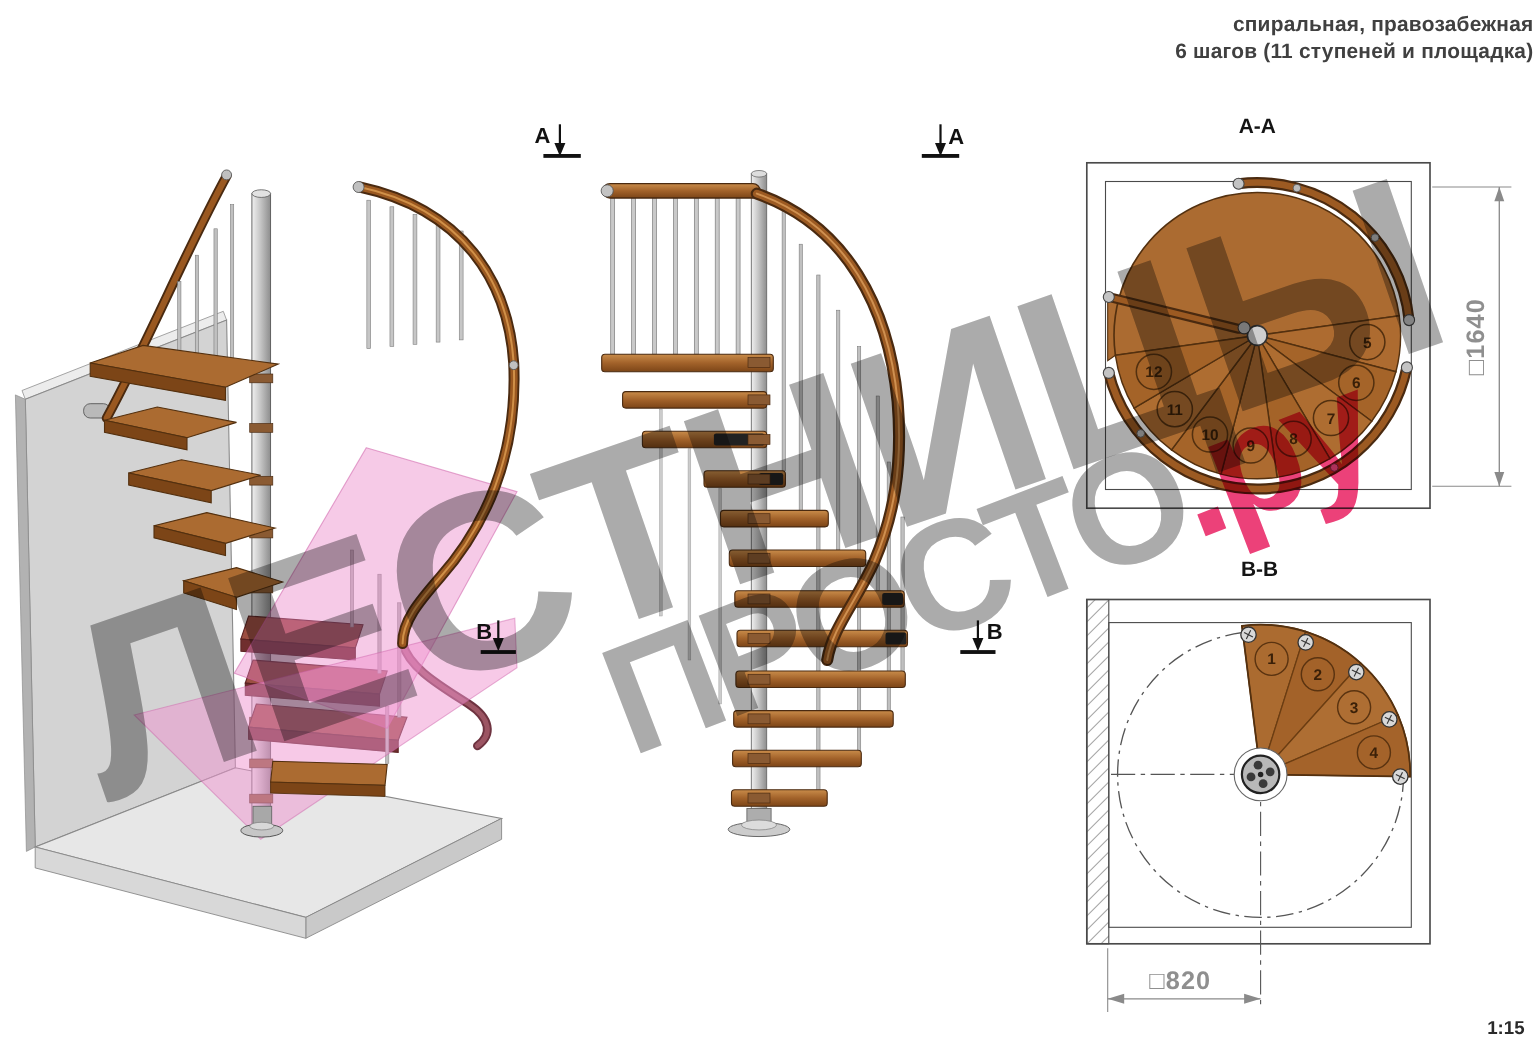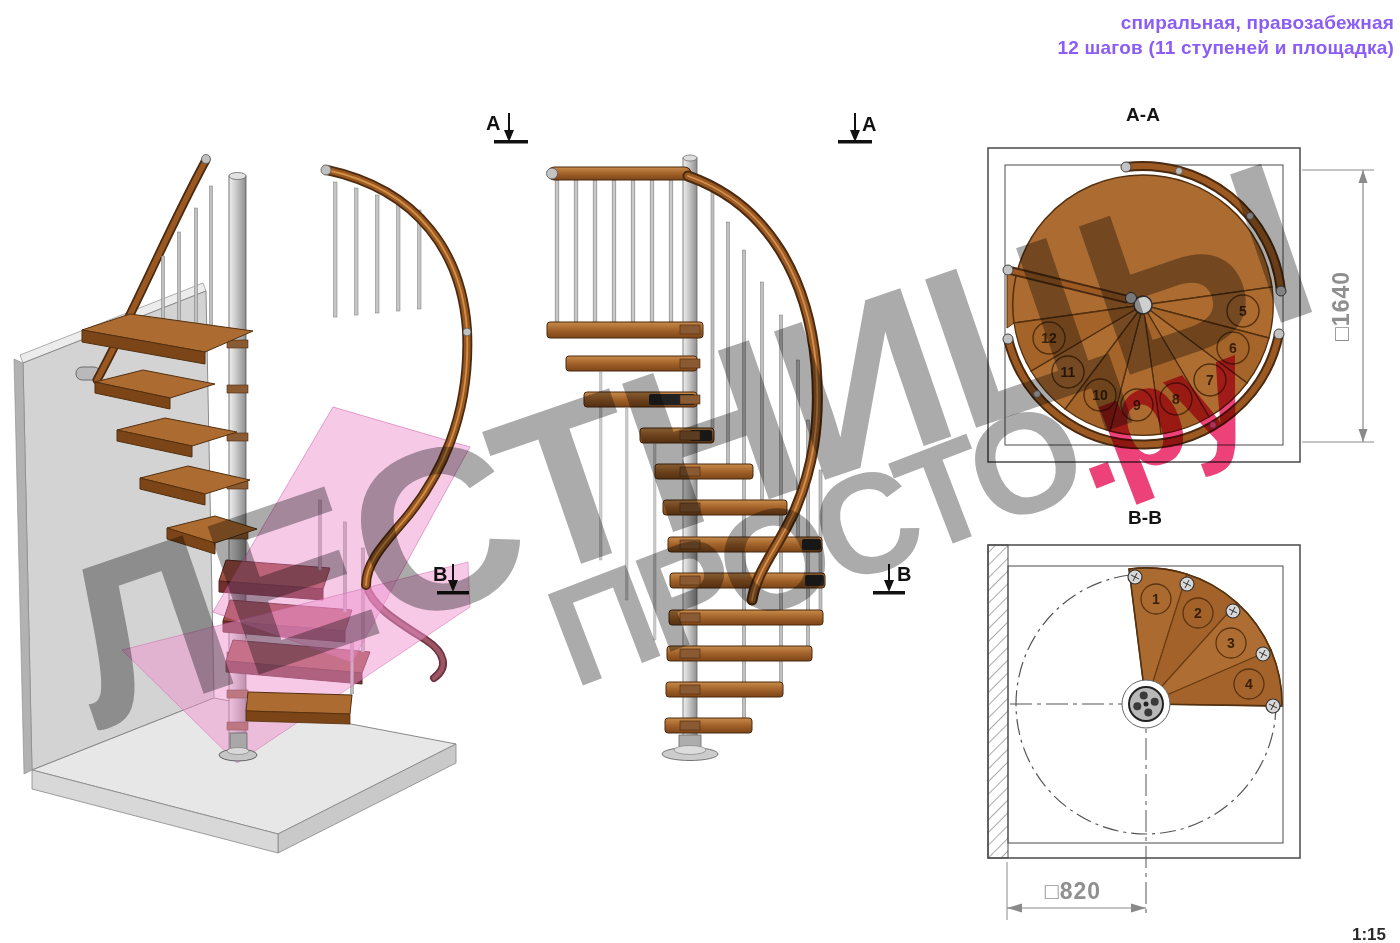--- a/index.html
+++ b/index.html
@@ -1,20 +1,20 @@
 <!DOCTYPE html>
 <html><head>
 <meta charset="utf-8">
 <style>
   html,body{margin:0;padding:0;}
   body{width:1400px;height:943px;position:relative;background:#fff;overflow:hidden;
        font-family:"Liberation Sans","DejaVu Sans",sans-serif;}
   .stage{position:absolute;left:0;top:0;width:1400px;height:943px;}
   .hdr{position:absolute;top:10px;right:6px;text-align:right;font-size:19px;line-height:25px;
-       color:#8b5cf6;font-weight:bold;letter-spacing:.2px;}
+       color:#404040;font-weight:bold;letter-spacing:.2px;}
   .scale{position:absolute;left:1352px;top:925px;font-size:17px;color:#2a2a2a;font-weight:bold;}
   .wm{position:absolute;font-weight:bold;white-space:nowrap;line-height:1;
       transform-origin:0 0;mix-blend-mode:multiply;pointer-events:none;}
   .wm1{left:34px;top:548px;font-size:228px;letter-spacing:-4px;transform:rotate(-19deg);color:#ababab;}
   .wm2{left:531px;top:577px;font-size:142px;letter-spacing:-8px;transform:rotate(-21deg);color:#ababab;}
   .wm2 .pink{color:#ec4179;}
   svg text{font-family:"Liberation Sans","DejaVu Sans",sans-serif;}
   .ttl{font-size:19px;font-weight:bold;fill:#141414;}
   .mark{font-size:20px;font-weight:bold;fill:#111;}
   .num{font-size:14px;font-weight:bold;fill:#3a2008;}
@@ -411,21 +411,21 @@
       <path d="M1007,908 l15,-4.5 l0,9 z" fill="#8a8a8a"></path>
       <path d="M1146,908 l-15,-4.5 l0,9 z" fill="#8a8a8a"></path>
       <text class="dim" x="1073" y="899" text-anchor="middle">□820</text>
     </g>
   </g>
 </svg>
 
   
   <div class="hdr">
     <div>спиральная, правозабежная</div>
-    <div>12 шагов (11 ступеней и площадка)</div>
+    <div>6 шагов (11 ступеней и площадка)</div>
   </div>
 
   
   <div class="wm wm1">ЛЕСТНИЦЫ</div>
   <div class="wm wm2"><span>ПРОСТО</span><span class="pink">.ру</span></div>
 
   
   <div class="scale">1:15</div>
 </div>
 

